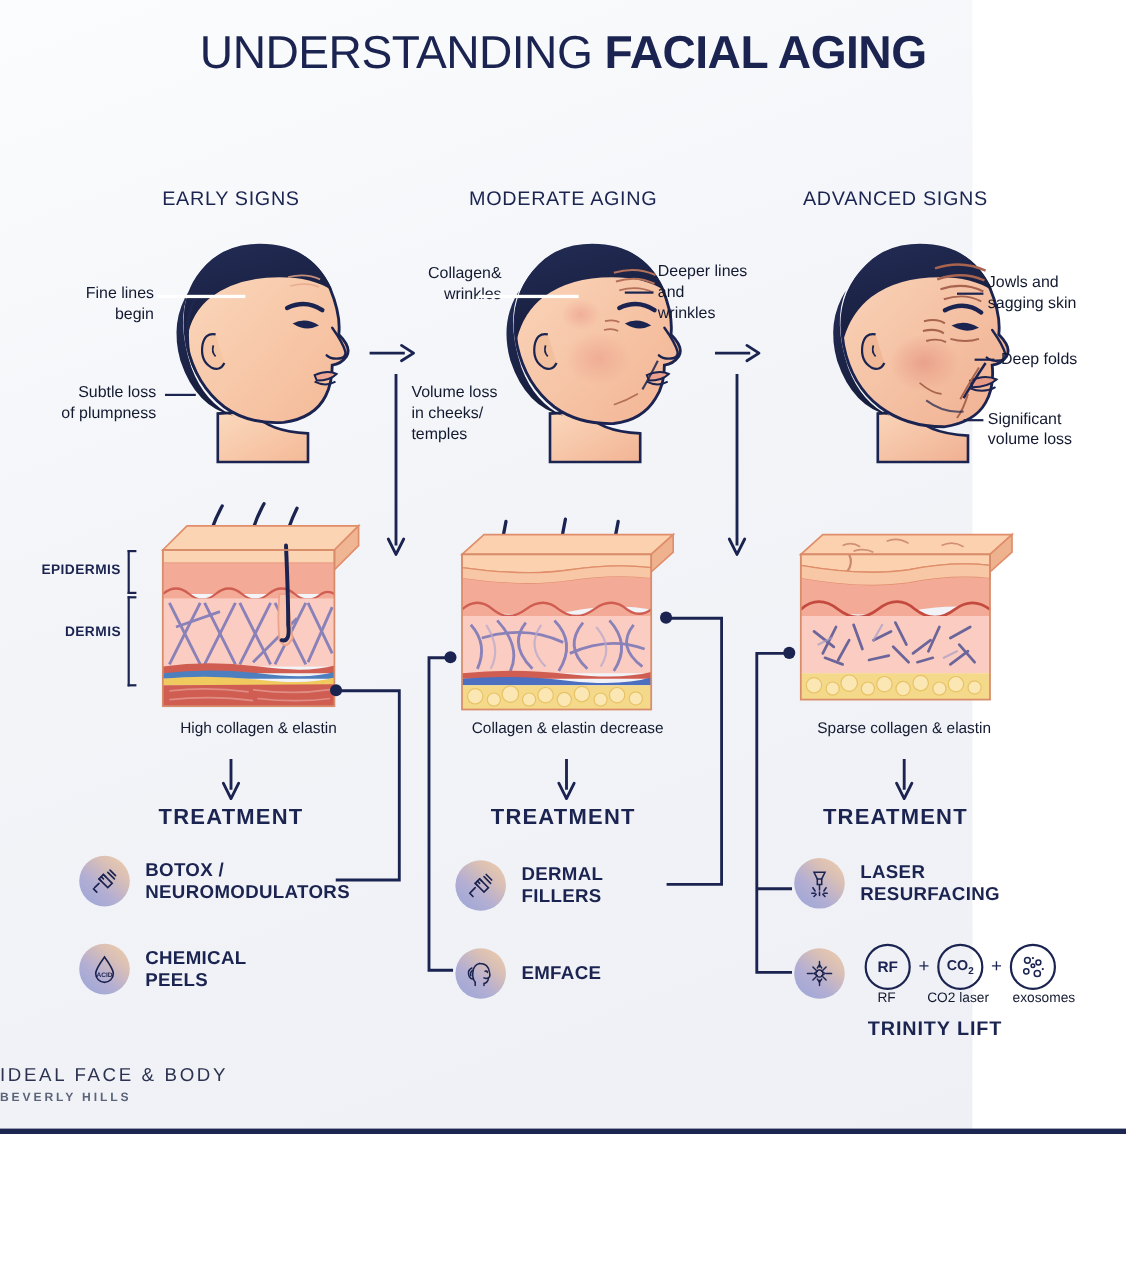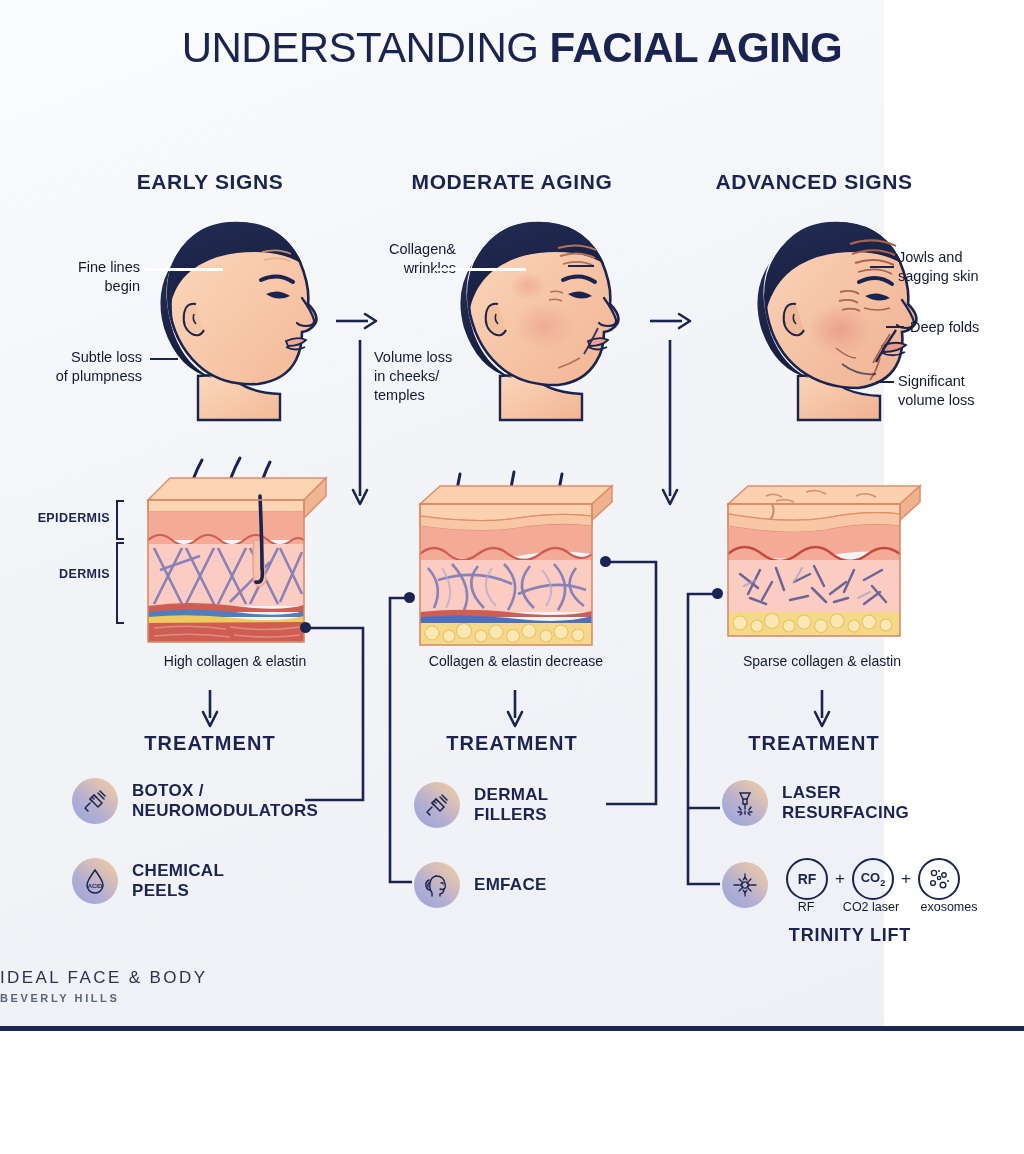--- a/index.html
+++ b/index.html
@@ -39,22 +39,22 @@
     white-space: nowrap;
   }
   .title .l1 { margin-bottom: 6px; }
   .tl-light { font-weight: 400; }
   .tl-bold  { font-weight: 700; }
 
   
   .col-head {
     position: absolute;
     top: 170px;
-    font-size: 21px;
-    font-weight: 700;
+    font-size: 18px;
+    font-weight: 400;
     letter-spacing: 0.6px;
     color: #1b2450;
     text-align: center;
     white-space: nowrap;
   }
   .ch1 { left: 60px;  width: 300px; }
   .ch2 { left: 362px; width: 300px; }
   .ch3 { left: 664px; width: 300px; }
 
   
@@ -267,20 +267,23 @@
 
     <path d="M126 160 Q138 156 148 150" fill="none" stroke="#b5705a" stroke-width="1.5"></path>
   </svg>
 
   <div class="anno r" style="left:340px; top:240px; width:116px;">Collagen&amp;
 wrinkles</div>
   <div class="leader white" style="left:434px; top:268px; width:92px;"></div>
   <div class="anno l" style="left:374px; top:348px; width:120px;">Volume loss
 in cheeks/
 temples</div>
+  <div class="anno l" style="left:598px; top:238px; width:120px;">Deeper lines
+and
+wrinkles</div>
   <div class="leader" style="left:568px; top:265px; width:26px;"></div>
 
   <svg style="position:absolute;left:730px;top:208px;" width="215" height="215" viewBox="0 0 215 215">
     <defs>
       <linearGradient id="sk3" x1="0" y1="0" x2="1" y2="1">
         <stop offset="0%" stop-color="#fad5ba"></stop>
           <stop offset="100%" stop-color="#f0b091"></stop>
       </linearGradient>
       <radialGradient id="ch3g" cx="0.5" cy="0.5" r="0.5">
         <stop offset="0%" stop-color="#e79a86" stop-opacity="0.8"></stop>

